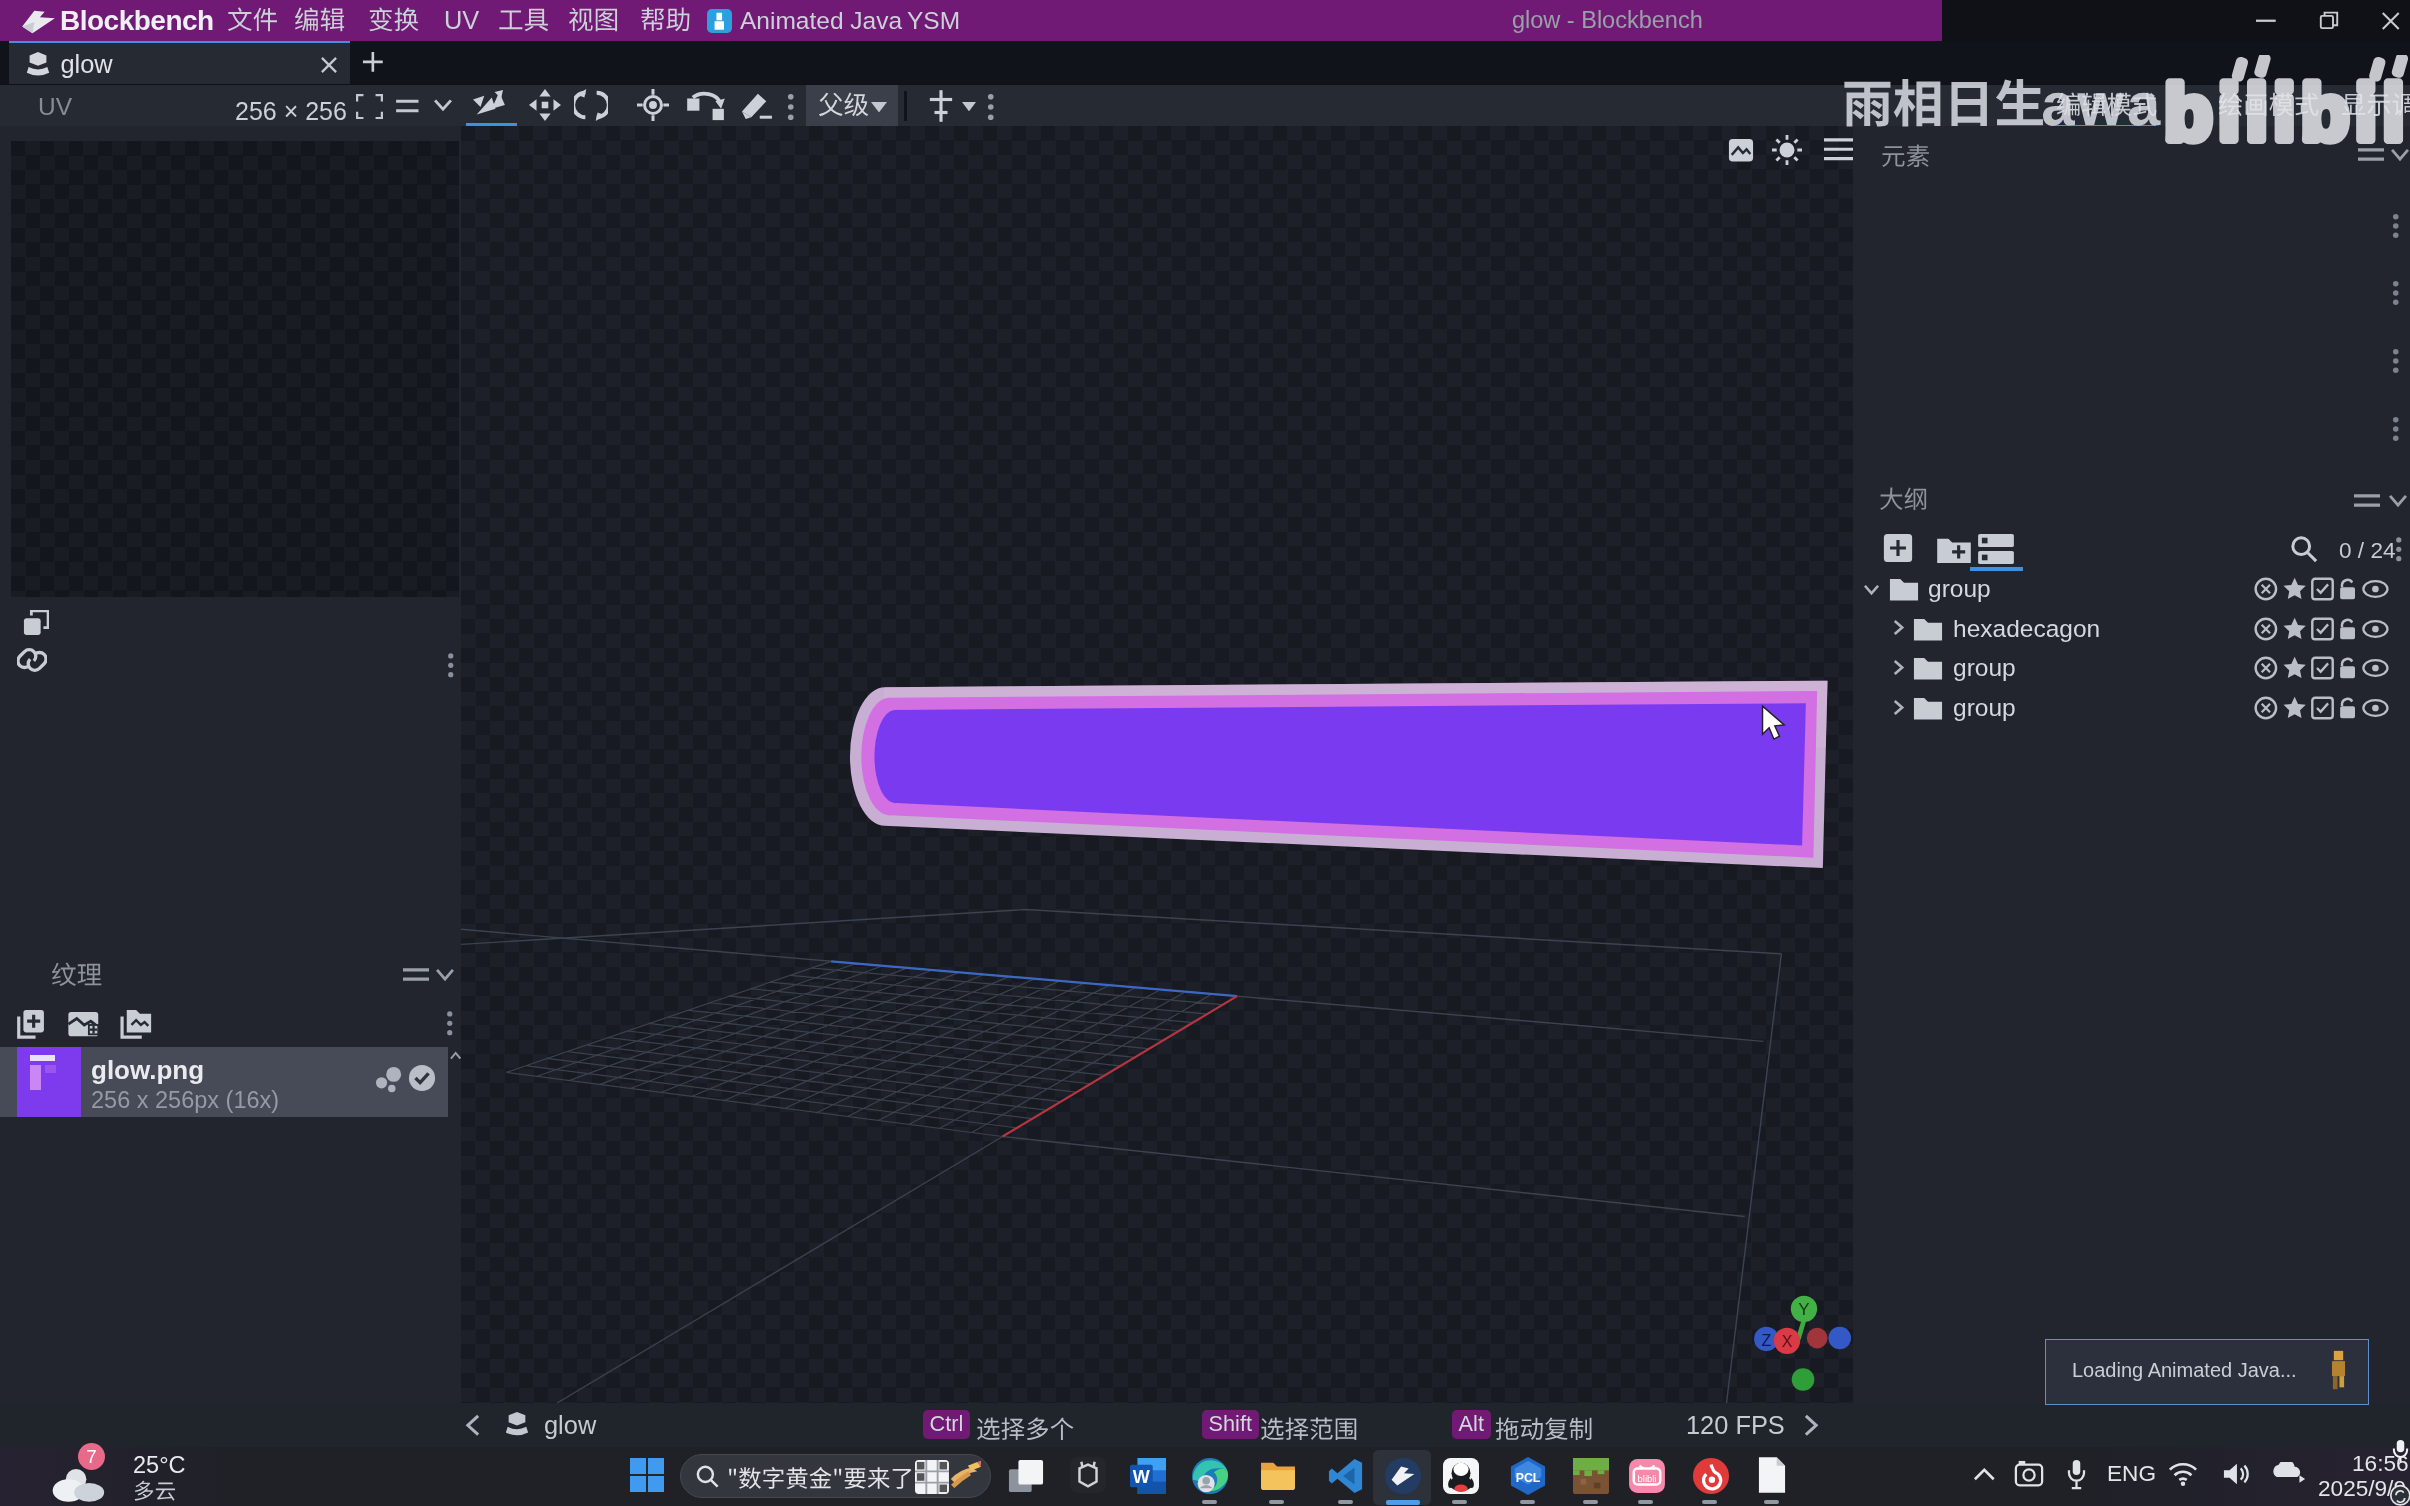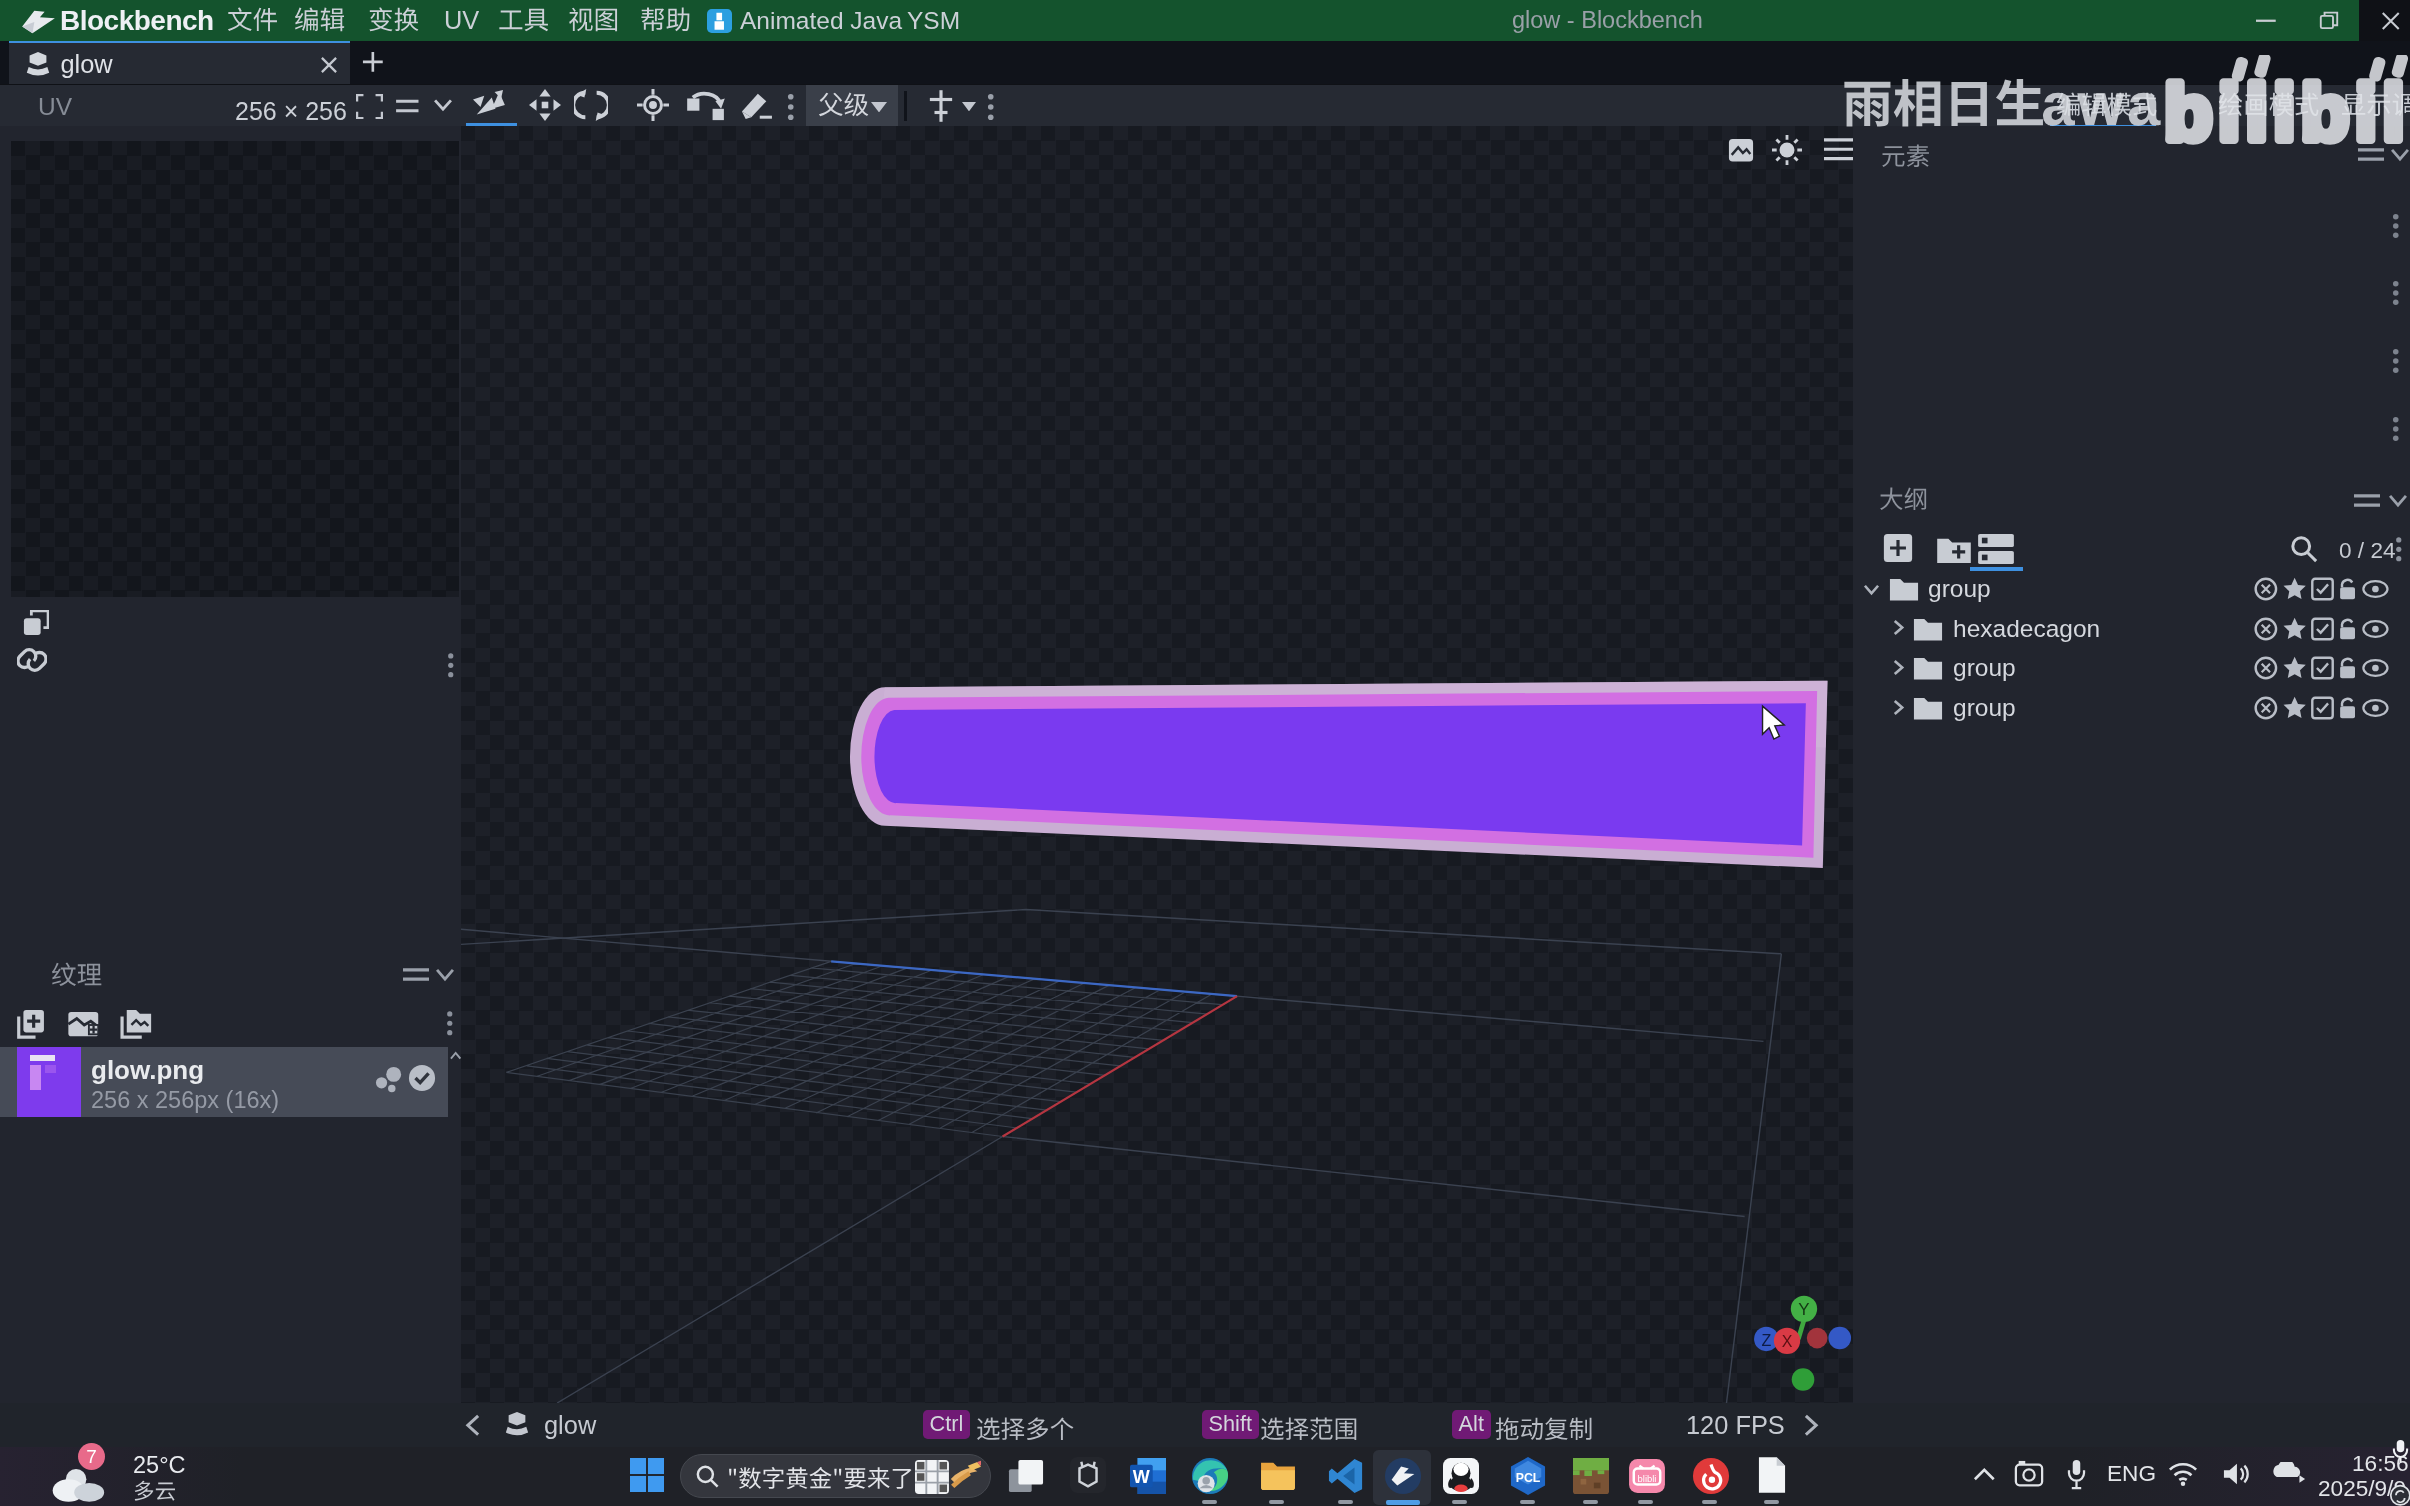--- a/index.html
+++ b/index.html
@@ -1,17 +1,17 @@
 <!DOCTYPE html>
 <html style="font-size:15px"><head><meta charset="utf-8">
 <style>
 html,body{margin:0;padding:0;width:2411px;height:1507px;background:#0f1116;font-family:"Liberation Sans",sans-serif;overflow:hidden;}
 .abs{position:absolute;}
 #app{position:absolute;left:0;top:0;width:2411px;height:1507px;overflow:hidden;}
-#titlebar{left:0;top:0;width:2359px;height:41px;background:#14532d;color:#d0d4da;}
+#titlebar{left:0;top:0;width:1942px;height:41px;background:#701a75;color:#d0d4da;}
 #titlebar .menu{position:absolute;top:0;height:41px;line-height:41px;font-size:25.4px;color:#ccd0d7;}
 #tabrow{left:0;top:41px;width:2411px;height:43px;background:#10131a;}
 #tab{position:absolute;left:9.4px;top:0;width:341px;height:43px;background:#262a33;border-top:2.8px solid #3e90e0;box-sizing:border-box;}
 #toolbar{left:0;top:85px;width:2411px;height:41px;background:#262a33;}
 .vp-checker{background-image:conic-gradient(#1d2028 90deg,#171a21 90deg 180deg,#1d2028 180deg 270deg,#171a21 270deg);background-size:29px 29px;}
 .uv-checker{background-image:conic-gradient(#191c23 90deg,#13161c 90deg 180deg,#191c23 180deg 270deg,#13161c 270deg);background-size:29px 29px;}
 #leftpanel{left:0;top:126px;width:461px;height:1277px;background:#22252e;}
 #viewport{left:461px;top:126px;width:1392px;height:1277px;}
 #rightpanel{left:1853px;top:126px;width:557px;height:1277px;background:#22252e;}
 #statusbar{left:0;top:1403px;width:2411px;height:44px;background:#20242b;color:#b8bcc4;}
@@ -426,20 +426,29 @@
       <g opacity="0.86">
         <path d="M47.865234375 -22.353515625Q47.865234375 -11.361328125 43.4560546875 -5.2705078125Q39.046875 0.8203125 30.84375 0.8203125Q26.126953125 0.8203125 22.681640625 -1.23046875Q19.236328125 -3.28125 17.390625 -7.13671875H17.30859375Q17.30859375 -5.701171875 17.1240234375 -3.19921875Q16.939453125 -0.697265625 16.734375 0.0H5.537109375Q5.865234375 -3.814453125 5.865234375 -10.130859375V-60.8671875H17.390625V-43.88671875L17.2265625 -36.66796875H17.390625Q21.287109375 -45.19921875 31.58203125 -45.19921875Q39.45703125 -45.19921875 43.6611328125 -39.2314453125Q47.865234375 -33.263671875 47.865234375 -22.353515625ZM35.84765625 -22.353515625Q35.84765625 -29.900390625 33.6328125 -33.55078125Q31.41796875 -37.201171875 26.783203125 -37.201171875Q22.107421875 -37.201171875 19.6669921875 -33.2841796875Q17.2265625 -29.3671875 17.2265625 -21.984375Q17.2265625 -14.9296875 19.6259765625 -10.9921875Q22.025390625 -7.0546875 26.701171875 -7.0546875Q35.84765625 -7.0546875 35.84765625 -22.353515625Z M63.17578125 -52.376953125V-60.8671875H74.701171875V-52.376953125ZM63.17578125 0.0V-44.37890625H74.701171875V0.0Z M92.513671875 0.0V-60.8671875H104.0390625V0.0Z M121.8515625 -52.376953125V-60.8671875H133.376953125V-52.376953125ZM121.8515625 0.0V-44.37890625H133.376953125V0.0Z M193.189453125 -22.353515625Q193.189453125 -11.361328125 188.7802734375 -5.2705078125Q184.37109375 0.8203125 176.16796875 0.8203125Q171.451171875 0.8203125 168.005859375 -1.23046875Q164.560546875 -3.28125 162.71484375 -7.13671875H162.6328125Q162.6328125 -5.701171875 162.4482421875 -3.19921875Q162.263671875 -0.697265625 162.05859375 0.0H150.861328125Q151.189453125 -3.814453125 151.189453125 -10.130859375V-60.8671875H162.71484375V-43.88671875L162.55078125 -36.66796875H162.71484375Q166.611328125 -45.19921875 176.90625 -45.19921875Q184.78125 -45.19921875 188.9853515625 -39.2314453125Q193.189453125 -33.263671875 193.189453125 -22.353515625ZM181.171875 -22.353515625Q181.171875 -29.900390625 178.95703125 -33.55078125Q176.7421875 -37.201171875 172.107421875 -37.201171875Q167.431640625 -37.201171875 164.9912109375 -33.2841796875Q162.55078125 -29.3671875 162.55078125 -21.984375Q162.55078125 -14.9296875 164.9501953125 -10.9921875Q167.349609375 -7.0546875 172.025390625 -7.0546875Q181.171875 -7.0546875 181.171875 -22.353515625Z M208.5 -52.376953125V-60.8671875H220.025390625V-52.376953125ZM208.5 0.0V-44.37890625H220.025390625V0.0Z M237.837890625 0.0V-60.8671875H249.36328125V0.0Z M267.17578125 -52.376953125V-60.8671875H278.701171875V-52.376953125ZM267.17578125 0.0V-44.37890625H278.701171875V0.0Z" transform="translate(2,90)" fill="#e2e4e9" stroke="#e2e4e9" stroke-width="9" stroke-linejoin="round"></path>
         <g fill="#e2e4e9">
           <rect x="76" y="2" width="13" height="26" rx="5" transform="rotate(16 82 15)"></rect>
           <rect x="100" y="-2" width="13" height="26" rx="5" transform="rotate(16 106 11)"></rect>
           <rect x="222" y="2" width="13" height="26" rx="5" transform="rotate(16 228 15)"></rect>
           <rect x="246" y="-2" width="13" height="26" rx="5" transform="rotate(16 252 11)"></rect>
         </g>
       </g>
     </svg>
+<div class="abs" style="left:2045px;top:1339px;width:324px;height:66px;background:#2b303c;border:1.4px solid #5e8fd0;box-sizing:border-box;z-index:40;">
+<div class="abs" style="left:26px;top:19px;font-size:20px;color:#c9cdd4;">Loading Animated Java...</div>
+<svg class="abs" style="left:282px;top:9.4px" width="21" height="43" viewBox="0 0 22 46">
+        <rect x="6" y="2" width="10" height="10" fill="#d9a440"></rect>
+        <rect x="4" y="13" width="14" height="16" fill="#b5832f"></rect>
+        <rect x="5" y="29" width="5" height="14" fill="#8f6526"></rect>
+        <rect x="12" y="29" width="5" height="12" fill="#caa23d"></rect>
+      </svg>
+</div>
 <div class="abs" id="statusbar">
 <svg class="abs" style="left:465px;top:11.3px" width="15" height="22.6" viewBox="0 0 16 24">
         <path d="M14 2 L3 12 L14 22" fill="none" stroke="#aeb3bc" stroke-width="3.2"></path>
       </svg>
 <svg class="abs" style="left:503px;top:8.5px" width="28" height="26" viewBox="0 0 30 28">
         <path d="M15 0 L24 3.5 L24 11 L15 14.5 L6 11 L6 3.5 Z" fill="#c3c7cf"></path>
         <path d="M5 16 Q15 21 25 16 L27 22 Q15 28 3 22 Z" fill="#c3c7cf"></path>
       </svg>
 <div class="abs" style="left:544px;top:7.5px;font-size:25.4px;color:#c6cad1;">glow</div>
 <div class="abs" style="left:923px;top:6.6px;"><span class="kbd">Ctrl</span></div>

